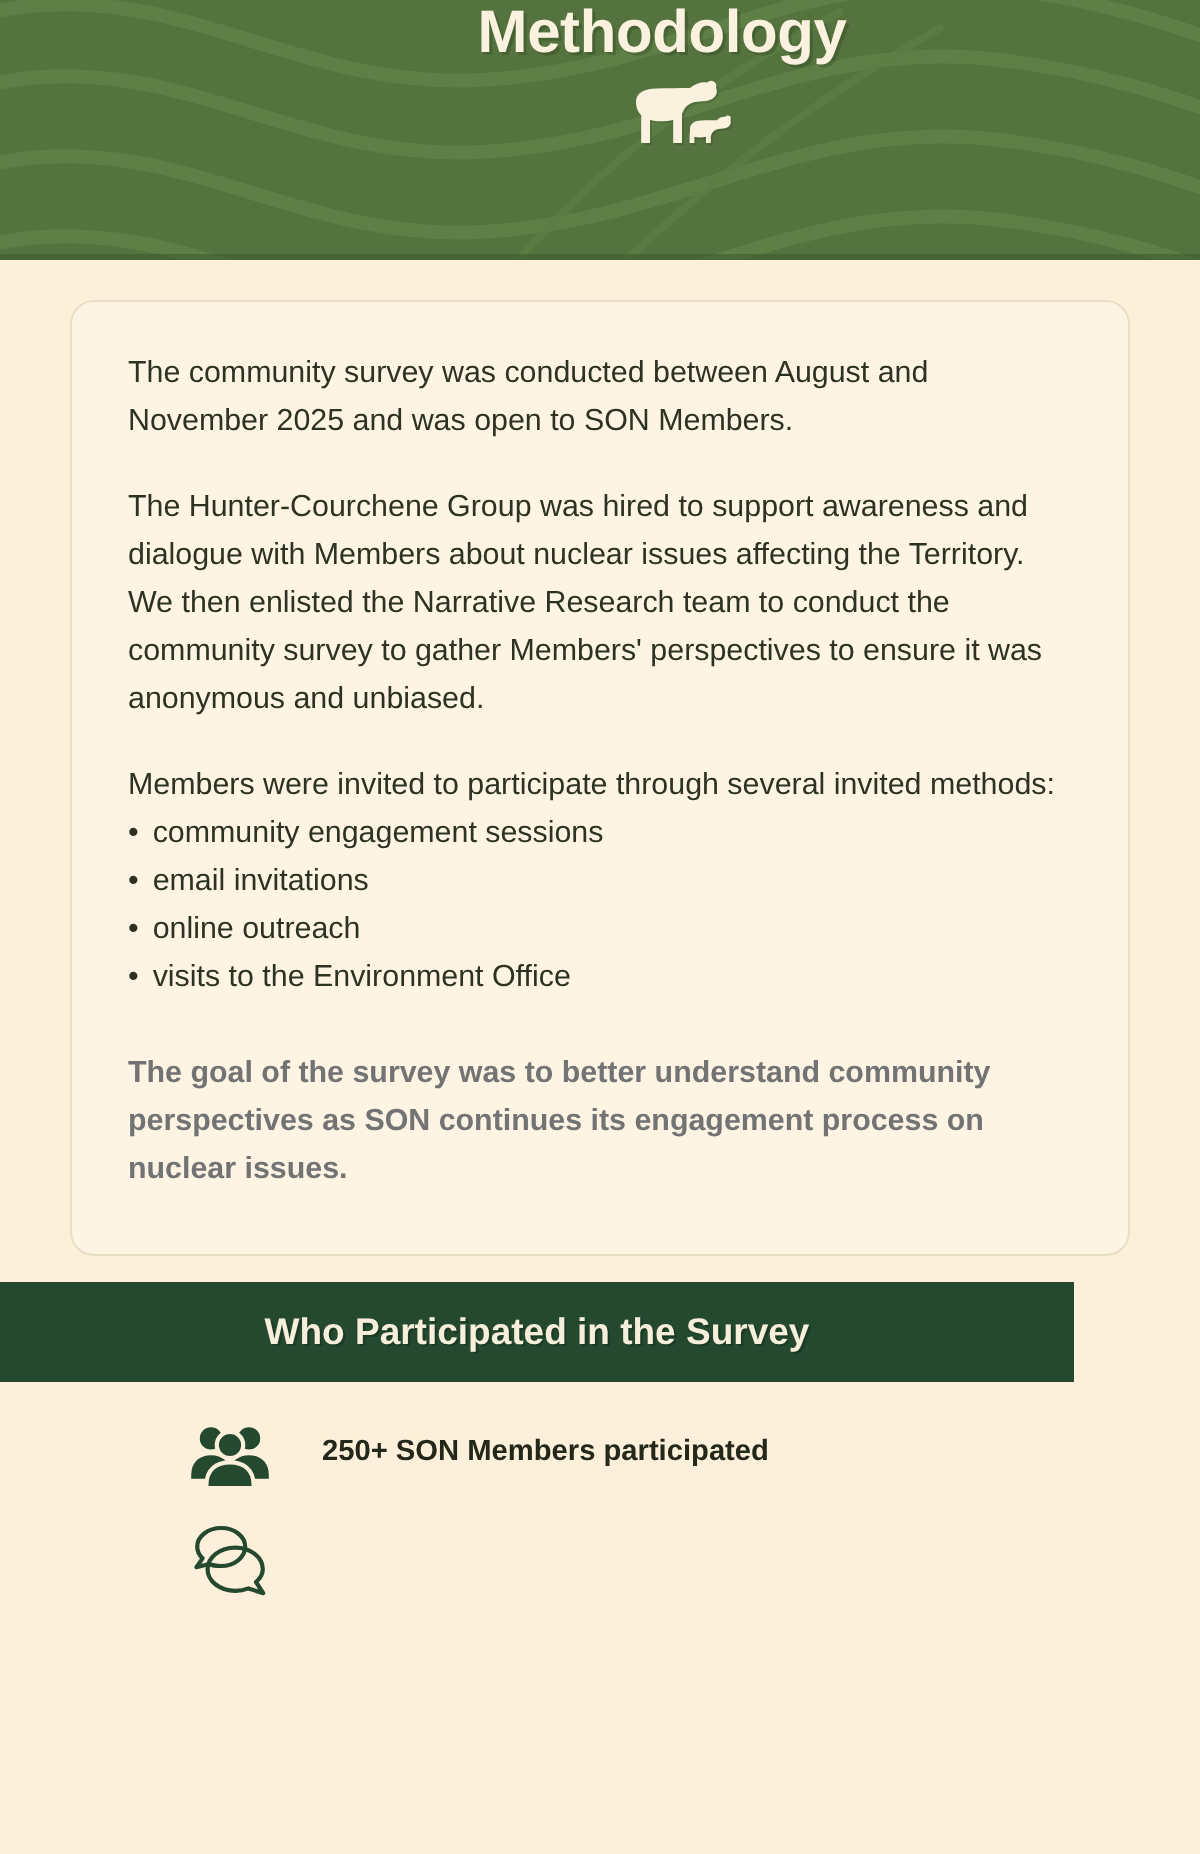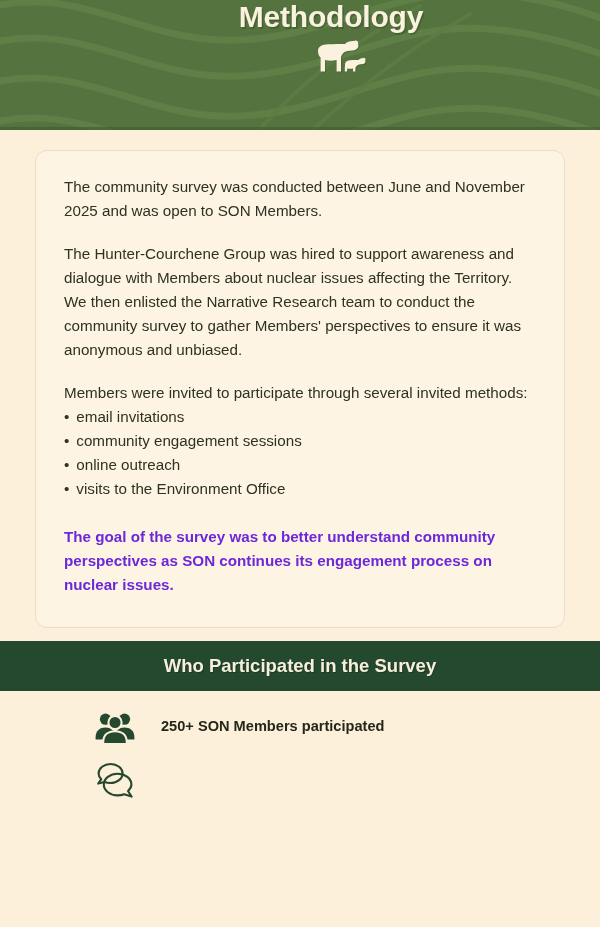--- a/index.html
+++ b/index.html
@@ -97,31 +97,31 @@
     font-size: 15.2px;
     line-height: 24px;
     color: #2E3222;
   }
   .bullets li::before {
     content: "\2022";
     margin-right: 7px;
   }
   .para.goal {
     font-weight: bold;
-    color: #6d28d9;
+    color: #737373;
     line-height: 24px;
     margin-top: 24px;
   }
 
   
   .band {
     position: absolute;
     left: 0;
     top: 641px;
-    width: 600px;
+    width: 537px;
     height: 50px;
     background: #24492F;
     display: flex;
     align-items: center;
     justify-content: center;
   }
   .band-title {
     font-size: 18.5px;
     font-weight: bold;
     color: #F7EFDC;
@@ -201,26 +201,26 @@
                    C39.9,30.8 38.0,30.8 36.2,30.4 L36.2,33.5 L33.8,33.5 L33.8,29.8
                    C34.0,28.7 34,27.6 34,26.5 Z"></path>
           <circle cx="52.9" cy="21.2" r="1.5"></circle>
         </g>
       </svg>
     </div>
     <div class="header-bottom-rule"></div>
   </div>
 
   <div class="card">
-    <p class="para">The community survey was conducted between June and November 2025 and was open to SON Members.</p>
+    <p class="para">The community survey was conducted between August and November 2025 and was open to SON Members.</p>
     <p class="para">The Hunter-Courchene Group was hired to support awareness and dialogue with Members about nuclear issues affecting the Territory. We then enlisted the Narrative Research team to conduct the community survey to gather Members' perspectives to ensure it was anonymous and unbiased.</p>
     <p class="para tight">Members were invited to participate through several invited methods:</p>
     <ul class="bullets">
+      <li>community engagement sessions</li>
       <li>email invitations</li>
-      <li>community engagement sessions</li>
       <li>online outreach</li>
       <li>visits to the Environment Office</li>
     </ul>
     <p class="para goal">The goal of the survey was to better understand community perspectives as SON continues its engagement process on nuclear issues.</p>
   </div>
 
   <div class="band">
     <div class="band-title">Who Participated in the Survey</div>
   </div>
 

